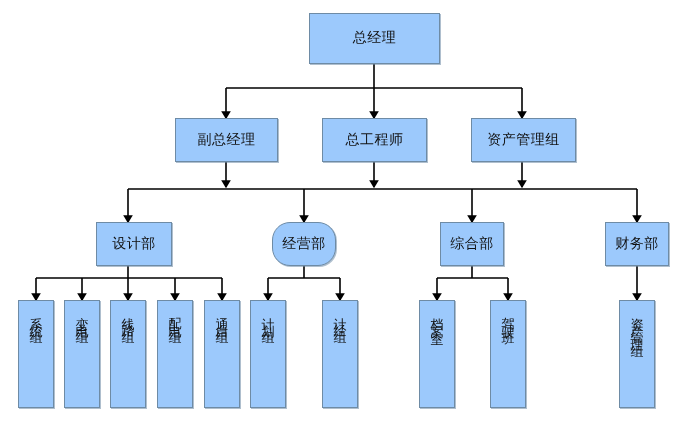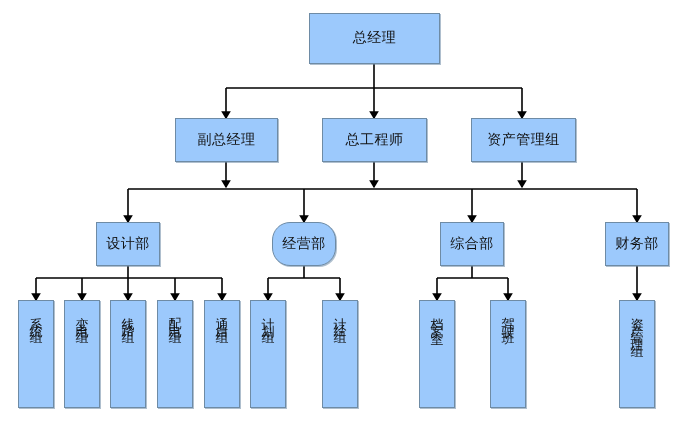--- a/index.html
+++ b/index.html
@@ -116,21 +116,21 @@
   <div class="node node-h" style="left:175px; top:118px; width:103px; height:44px;">
     <span class="label">副总经理</span>
   </div>
   <div class="node node-h" style="left:322px; top:118px; width:105px; height:44px;">
     <span class="label">总工程师</span>
   </div>
   <div class="node node-h" style="left:471px; top:118px; width:105px; height:44px;">
     <span class="label">资产管理组</span>
   </div>
 
-  <div class="node node-h" style="left:96px; top:222px; width:64px; height:44px;">
+  <div class="node node-h" style="left:96px; top:222px; width:76px; height:44px;">
     <span class="label">设计部</span>
   </div>
   <div class="node node-h" style="left:272px; top:222px; width:64px; height:44px;border-radius:18px;">
     <span class="label">经营部</span>
   </div>
   <div class="node node-h" style="left:605px; top:222px; width:64px; height:44px;">
     <span class="label">财务部</span>
   </div>
   <div class="node node-h" style="left:440px; top:222px; width:64px; height:44px;">
     <span class="label">综合部</span>

